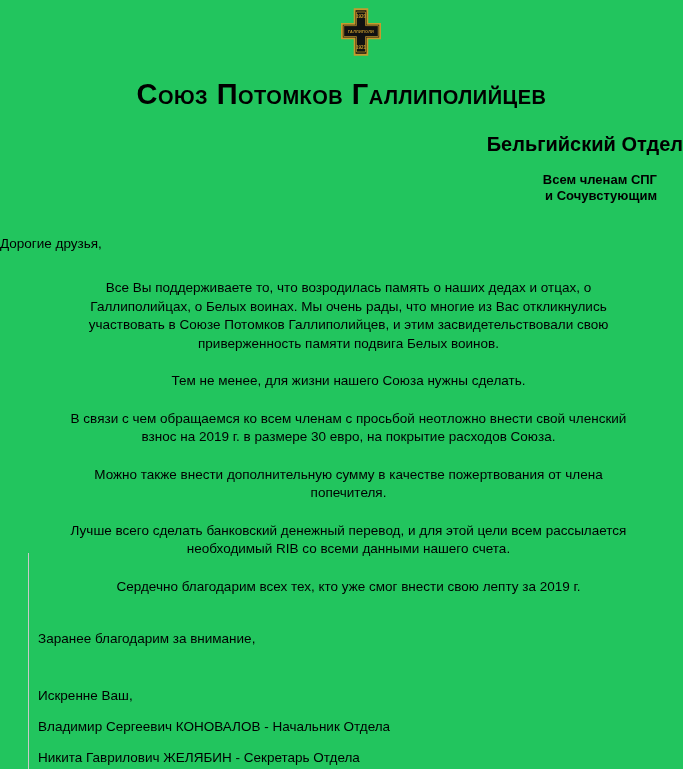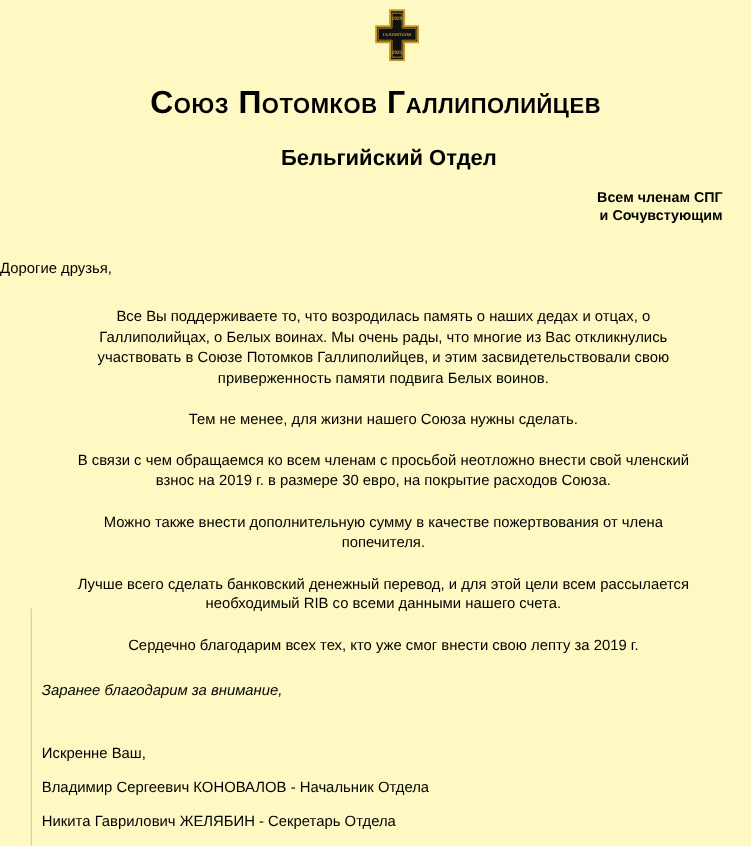--- a/index.html
+++ b/index.html
@@ -8,21 +8,21 @@
     background: #ffffff;
   }
   body {
     font-family: "Liberation Sans", sans-serif;
     color: #000000;
   }
   .page {
     position: relative;
     width: 683px;
     height: 769px;
-    background: #fef9c3;
+    background: #22c55e;
     overflow: hidden;
   }
   
   .emblem-wrap {
     padding-top: 8px;
     display: flex;
     justify-content: center;
   }
   .emblem {
     transform: translateX(19px);
@@ -32,21 +32,21 @@
   .org-title {
     margin-top: 22px;
     text-align: center;
     font-size: 29px;
     font-weight: bold;
     font-variant: small-caps;
     letter-spacing: 0.5px;
   }
   .dept-title {
     margin-top: 22px;
-    text-align: center;
+    text-align: right;
     font-size: 20px;
     font-weight: bold;
     padding-left: 24px;
   }
   
   .addressee {
     margin-top: 16px;
     padding-right: 26px;
     text-align: right;
     font-weight: bold;
@@ -67,21 +67,21 @@
     font-size: 13.5px;
     line-height: 18.5px;
   }
   .para { margin: 0 0 19px 0; text-align: center; }
   
   .closing-block {
     padding-left: 38px;
     padding-right: 60px;
     font-size: 13.5px;
   }
-  .closing-thanks   { margin-top: 24px; font-style: italic; }
+  .closing-thanks   { margin-top: 35px; }
   .closing-valediction { margin-top: 42px; }
   .closing-sig      { margin-top: 16px; }
   .left-rule {
     position: absolute;
     left: 28px;
     top: 553px;
     width: 1px;
     height: 216px;
     background: #c9c9c9;
   }

